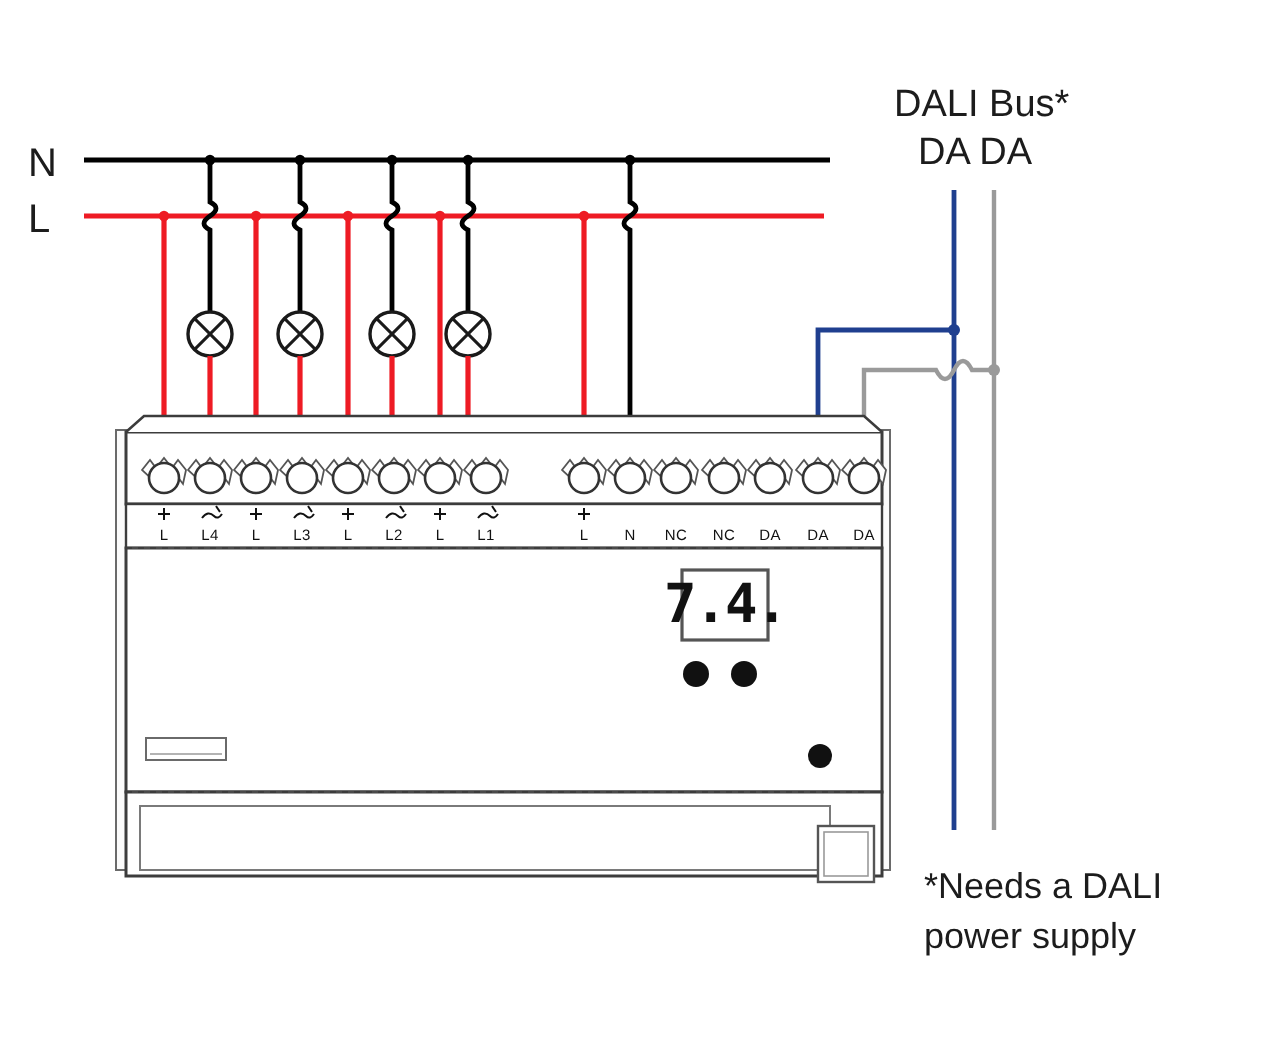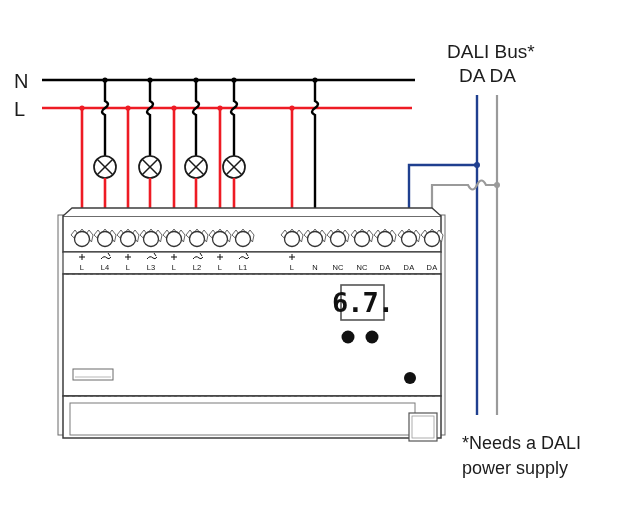--- a/index.html
+++ b/index.html
@@ -307,16 +307,16 @@
       <text class="lbl term-label" x="432" y="270" text-anchor="middle">DA</text>
     </g>
 
   </g>
 </svg>
 
 <div id="seg-display" style="position:absolute; left:341px; top:285px; width:43px; height:35px;
             display:flex; align-items:center; justify-content:center;
             font-family:'DejaVu Sans Mono', monospace; font-size:27px;
             font-weight:bold; color:#111; letter-spacing:-1px; line-height:1;">
-  <span>6.7.</span>
+  <span>7.4.</span>
 </div>
 
 </div>
 
 </body></html>

